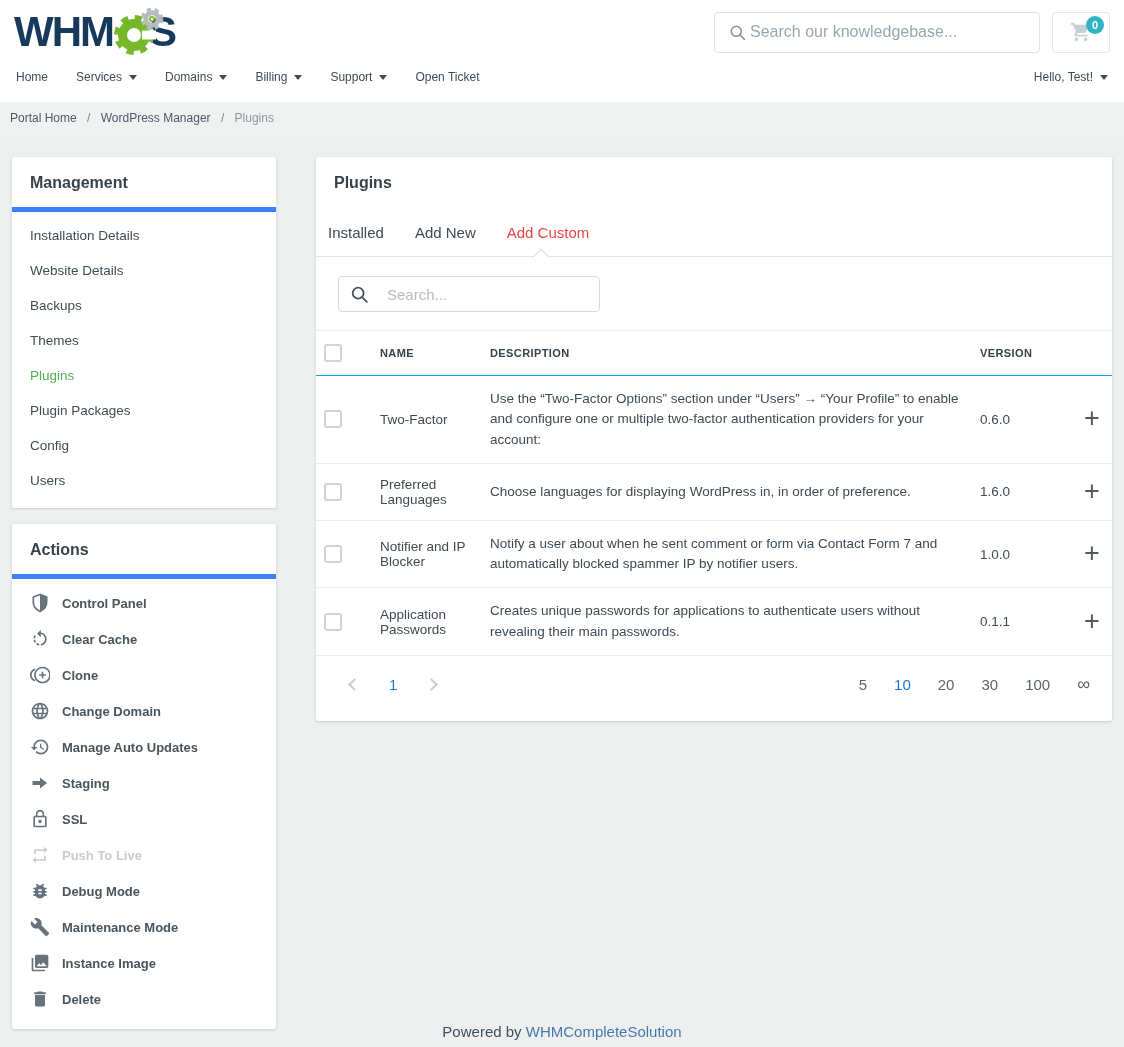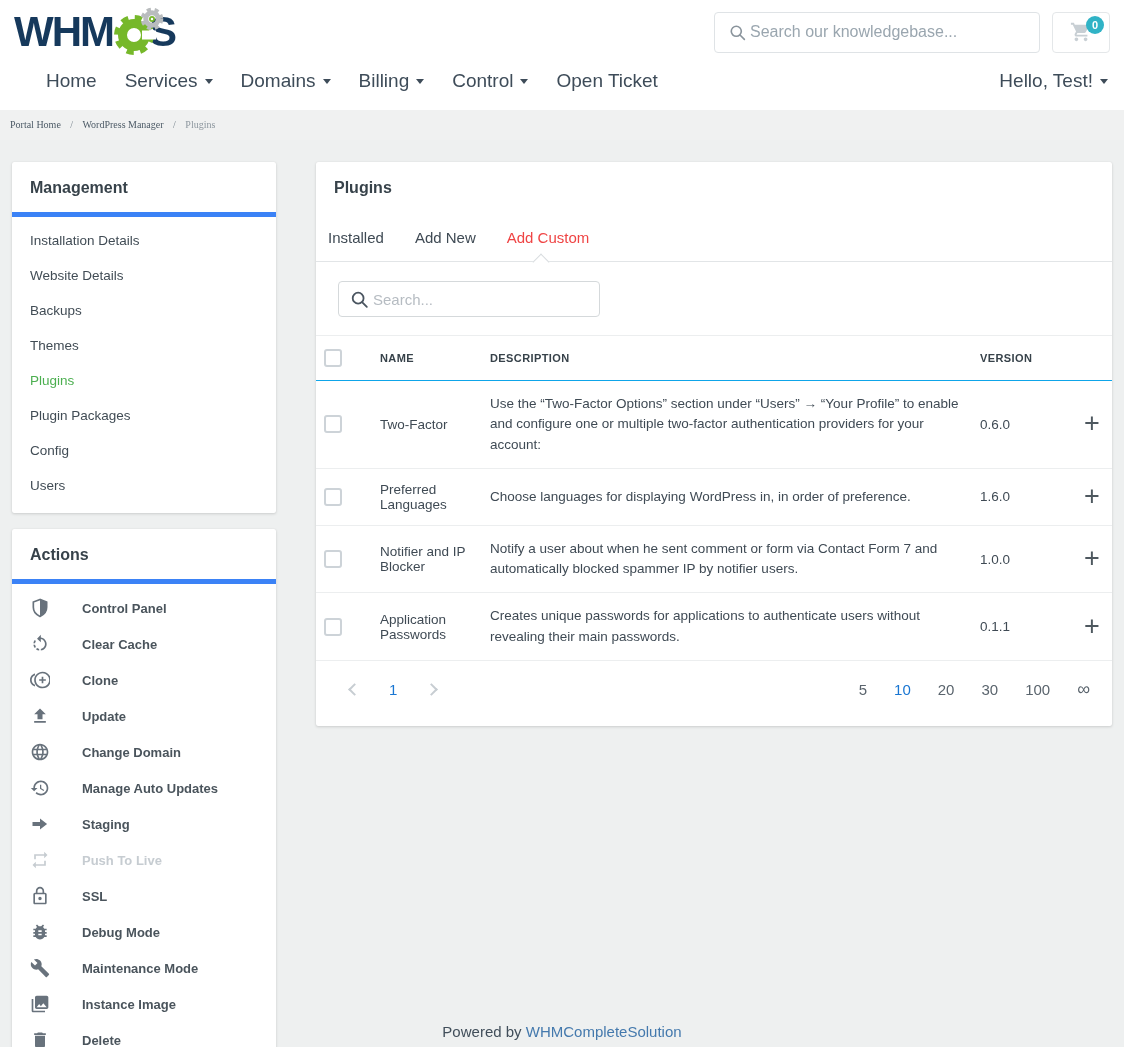--- a/index.html
+++ b/index.html
@@ -31,64 +31,64 @@
   .kb-search input::placeholder { color:#9aa6af; }
   .cart-btn {
     margin-left:12px; width:58px; height:41px; border:1px solid #e4e7e9; border-radius:4px;
     background:#fff; position:relative; display:flex; align-items:center; justify-content:center; cursor:pointer;
   }
   .cart-badge {
     position:absolute; top:3px; right:5px; min-width:18px; height:18px; border-radius:50%;
     background:#30b3c6; color:#fff; font-size:11px; font-weight:700;
     display:flex; align-items:center; justify-content:center;
   }
-  .topbar-row2 { display:flex; align-items:center; padding:6px 14px 14px 14px; font-size:19px; color:#3e4c59;margin-left:30px; }
+  .topbar-row2 { display:flex; align-items:center; padding:6px 14px 14px 14px; font-size:12px; color:#3e4c59; }
   .nav-item { display:flex; align-items:center; margin-right:24px; cursor:pointer; padding:4px 2px; }
   .nav-user { margin-left:auto; margin-right:0; display:flex; align-items:center; cursor:pointer; }
   .caret {
     width:0; height:0; border-left:4px solid transparent; border-right:4px solid transparent;
     border-top:5px solid #3e4c59; margin-left:7px; display:inline-block;
   }
   
-  .breadcrumb { background:#f0f1f1; padding:9px 14px 10px 10px; font-size:10px; color:#4c5a66;font-family:Liberation Serif, serif; }
+  .breadcrumb { background:#f0f1f1; padding:9px 14px 10px 10px; font-size:12px; color:#4c5a66; }
   .breadcrumb .sep { color:#7a868f; margin:0 7px; }
   .breadcrumb .crumb { cursor:pointer; }
   .breadcrumb .crumb.current { color:#8d979f; cursor:default; }
   
   .content { display:grid; grid-template-columns:264px 1fr; column-gap:40px; padding:22px 12px 0 12px; align-items:start; }
   .card {
     background:#fff; border-radius:2px;
     box-shadow:0 1px 3px rgba(0,0,0,0.14), 0 0 1px rgba(0,0,0,0.1);
   }
   .card-title { padding:17px 18px 15px 18px; font-size:16px; font-weight:700; color:#37424a; }
   .card-title.bordered { border-bottom:5px solid #3b82f6; }
   
   .menu-list { padding:6px 0 10px 0; }
   .menu-item { padding:10px 18px; font-size:13.5px; color:#414c55; cursor:pointer; }
   .menu-item.active { color:#4caf50; }
   
   .actions-card { margin-top:16px; }
   .action-list { padding:6px 0 12px 0; }
-  .action-item { display:flex; align-items:center; gap:32px; padding:8px 18px; font-size:13px; font-weight:700; color:#4a545c; cursor:pointer; }
+  .action-item { display:flex; align-items:center; gap:12px; padding:8px 18px; font-size:13px; font-weight:700; color:#4a545c; cursor:pointer; }
   .action-item svg { flex:0 0 auto; }
   .action-item.disabled { color:#c6ccd1; cursor:default; }
   .action-item .aicon { fill:#68727c; }
   .action-item.disabled .aicon { fill:#c6ccd1; }
   
   .tabs { position:relative; display:flex; padding:0 12px; border-bottom:1px solid #e2e5e7; margin-top:4px; }
   .tab { padding:13px 0 15px 0; margin-right:31px; font-size:15px; color:#3f4a54; cursor:pointer; }
   .tab.active { color:#ef4444; }
   .tab-notch {
     position:absolute; bottom:-7px; left:219px; width:12px; height:12px; background:#fff;
     border-left:1px solid #d8dcdf; border-top:1px solid #d8dcdf; transform:rotate(45deg);
   }
   .panel-search-row { padding:19px 22px 18px 22px; }
   .panel-search {
     width:262px; height:36px; border:1px solid #d5d9db; border-radius:4px;
-    display:flex; align-items:center; padding:0 11px; gap:4px; background:#fff;
+    display:flex; align-items:center; padding:0 11px; gap:18px; background:#fff;
   }
   .panel-search input { border:none; outline:none; flex:1; font-size:15px; color:#55606a; font-family:"Liberation Sans", sans-serif; }
   .panel-search input::placeholder { color:#b6bcc2; }
   
   table.plugins { width:100%; border-collapse:collapse; }
   table.plugins thead th {
     text-align:left; font-size:11px; font-weight:700; letter-spacing:0.4px; color:#37424a;
     padding:13px 8px; border-top:1px solid #eceeef; border-bottom:1px solid #0ea5e9;
   }
   table.plugins td { padding:13px 8px; border-bottom:1px solid #eceeef; vertical-align:middle; font-size:13.5px; color:#3f4a54; }
@@ -162,21 +162,21 @@
     </span>
     <span class="nav-item">
       <span>Domains</span>
       <span class="caret"></span>
     </span>
     <span class="nav-item">
       <span>Billing</span>
       <span class="caret"></span>
     </span>
     <span class="nav-item">
-      <span>Control</span>
+      <span>Support</span>
       <span class="caret"></span>
     </span>
     <span class="nav-item">
       <span>Open Ticket</span>
     </span>
     <span class="nav-item nav-user">
       <span>Hello, Test!</span>
       <span class="caret"></span>
     </span>
   </div>
@@ -224,53 +224,47 @@
           <span>Clear Cache</span>
         </div>
         <div class="action-item">
           <svg width="20" height="20" viewBox="0 0 24 24">
             <path class="aicon" d="M16 8h-2v3h-3v2h3v3h2v-3h3v-2h-3zm-1-6C9.48 2 5 6.48 5 12s4.48 10 10 10 10-4.48 10-10S20.52 2 15 2zm0 18c-4.41 0-8-3.59-8-8s3.59-8 8-8 8 3.59 8 8-3.59 8-8 8zM2 12c0-2.61 1.67-4.83 4-5.66V4.26C2.55 5.15 0 8.27 0 12s2.55 6.85 6 7.74v-2.08c-2.33-.83-4-3.05-4-5.66z"></path>
           </svg>
           <span>Clone</span>
         </div>
         <div class="action-item">
           <svg width="20" height="20" viewBox="0 0 24 24">
-            <path class="aicon" d="M9 16h6v-6h4l-7-7-7 7h4zm-4 2v2h14v-2H5z"></path>
-          </svg>
-          <span>Update</span>
-        </div>
-        <div class="action-item">
-          <svg width="20" height="20" viewBox="0 0 24 24">
             <path class="aicon" d="M11.99 2C6.47 2 2 6.48 2 12s4.47 10 9.99 10C17.52 22 22 17.52 22 12S17.52 2 11.99 2zm6.93 6h-2.95c-.32-1.25-.78-2.45-1.38-3.56 1.84.63 3.37 1.91 4.33 3.56zM12 4.04c.83 1.2 1.48 2.53 1.91 3.96h-3.82c.43-1.43 1.08-2.76 1.91-3.96zM4.26 14C4.1 13.36 4 12.69 4 12s.1-1.36.26-2h3.38c-.08.66-.14 1.32-.14 2 0 .68.06 1.34.14 2H4.26zm.82 2h2.95c.32 1.25.78 2.45 1.38 3.56-1.84-.63-3.37-1.9-4.33-3.56zm2.95-8H5.08c.96-1.66 2.49-2.93 4.33-3.56C8.81 5.55 8.35 6.75 8.03 8zM12 19.96c-.83-1.2-1.48-2.53-1.91-3.96h3.82c-.43 1.43-1.08 2.76-1.91 3.96zM14.34 14H9.66c-.09-.66-.16-1.32-.16-2 0-.68.07-1.35.16-2h4.68c.09.65.16 1.32.16 2 0 .68-.07 1.34-.16 2zm.25 5.56c.6-1.11 1.06-2.31 1.38-3.56h2.95c-.96 1.65-2.49 2.93-4.33 3.56zM16.36 14c.08-.66.14-1.32.14-2 0-.68-.06-1.34-.14-2h3.38c.16.64.26 1.31.26 2s-.1 1.36-.26 2h-3.38z"></path>
           </svg>
           <span>Change Domain</span>
         </div>
         <div class="action-item">
           <svg width="20" height="20" viewBox="0 0 24 24">
             <path class="aicon" d="M13 3c-4.97 0-9 4.03-9 9H1l3.89 3.89.07.14L9 12H6c0-3.87 3.13-7 7-7s7 3.13 7 7-3.13 7-7 7c-1.93 0-3.68-.79-4.94-2.06l-1.42 1.42C8.27 19.99 10.51 21 13 21c4.97 0 9-4.03 9-9s-4.03-9-9-9zm-1 5v5l4.28 2.54.72-1.21-3.5-2.08V8H12z"></path>
           </svg>
           <span>Manage Auto Updates</span>
         </div>
         <div class="action-item">
           <svg width="20" height="20" viewBox="0 0 24 24">
             <path class="aicon" d="M3 9.5h9V5.5l8.5 6.5-8.5 6.5v-4H3z"></path>
           </svg>
           <span>Staging</span>
         </div>
+        <div class="action-item">
+          <svg width="20" height="20" viewBox="0 0 24 24">
+            <path class="aicon" d="M18 8h-1V6c0-2.76-2.24-5-5-5S7 3.24 7 6v2H6c-1.1 0-2 .9-2 2v10c0 1.1.9 2 2 2h12c1.1 0 2-.9 2-2V10c0-1.1-.9-2-2-2zM9 6c0-1.66 1.34-3 3-3s3 1.34 3 3v2H9V6zm9 14H6V10h12v10zm-6-3c1.1 0 2-.9 2-2s-.9-2-2-2-2 .9-2 2 .9 2 2 2z"></path>
+          </svg>
+          <span>SSL</span>
+        </div>
         <div class="action-item disabled">
           <svg width="20" height="20" viewBox="0 0 24 24">
             <path class="aicon" d="M7 7h10v3l4-4-4-4v3H5v6h2V7zm10 10H7v-3l-4 4 4 4v-3h12v-6h-2v4z"></path>
           </svg>
           <span>Push To Live</span>
-        </div>
-        <div class="action-item">
-          <svg width="20" height="20" viewBox="0 0 24 24">
-            <path class="aicon" d="M18 8h-1V6c0-2.76-2.24-5-5-5S7 3.24 7 6v2H6c-1.1 0-2 .9-2 2v10c0 1.1.9 2 2 2h12c1.1 0 2-.9 2-2V10c0-1.1-.9-2-2-2zM9 6c0-1.66 1.34-3 3-3s3 1.34 3 3v2H9V6zm9 14H6V10h12v10zm-6-3c1.1 0 2-.9 2-2s-.9-2-2-2-2 .9-2 2 .9 2 2 2z"></path>
-          </svg>
-          <span>SSL</span>
         </div>
         <div class="action-item">
           <svg width="20" height="20" viewBox="0 0 24 24">
             <path class="aicon" d="M20 8h-2.81c-.45-.78-1.07-1.45-1.82-1.96L17 4.41 15.59 3l-2.17 2.17C12.96 5.06 12.49 5 12 5c-.49 0-.96.06-1.41.17L8.41 3 7 4.41l1.62 1.63C7.88 6.55 7.26 7.22 6.81 8H4v2h2.09c-.05.33-.09.66-.09 1v1H4v2h2v1c0 .34.04.67.09 1H4v2h2.81c1.04 1.79 2.97 3 5.19 3s4.15-1.21 5.19-3H20v-2h-2.09c.05-.33.09-.66.09-1v-1h2v-2h-2v-1c0-.34-.04-.67-.09-1H20V8zm-6 8h-4v-2h4v2zm0-4h-4v-2h4v2z"></path>
           </svg>
           <span>Debug Mode</span>
         </div>
         <div class="action-item">
           <svg width="20" height="20" viewBox="0 0 24 24">
             <path class="aicon" d="M22.7 19l-9.1-9.1c.9-2.3.4-5-1.5-6.9-2-2-5-2.4-7.4-1.3L9 6 6 9 1.6 4.7C.4 7.1.9 10.1 2.9 12.1c1.9 1.9 4.6 2.4 6.9 1.5l9.1 9.1c.4.4 1 .4 1.4 0l2.3-2.3c.5-.4.5-1.1.1-1.4z"></path>

